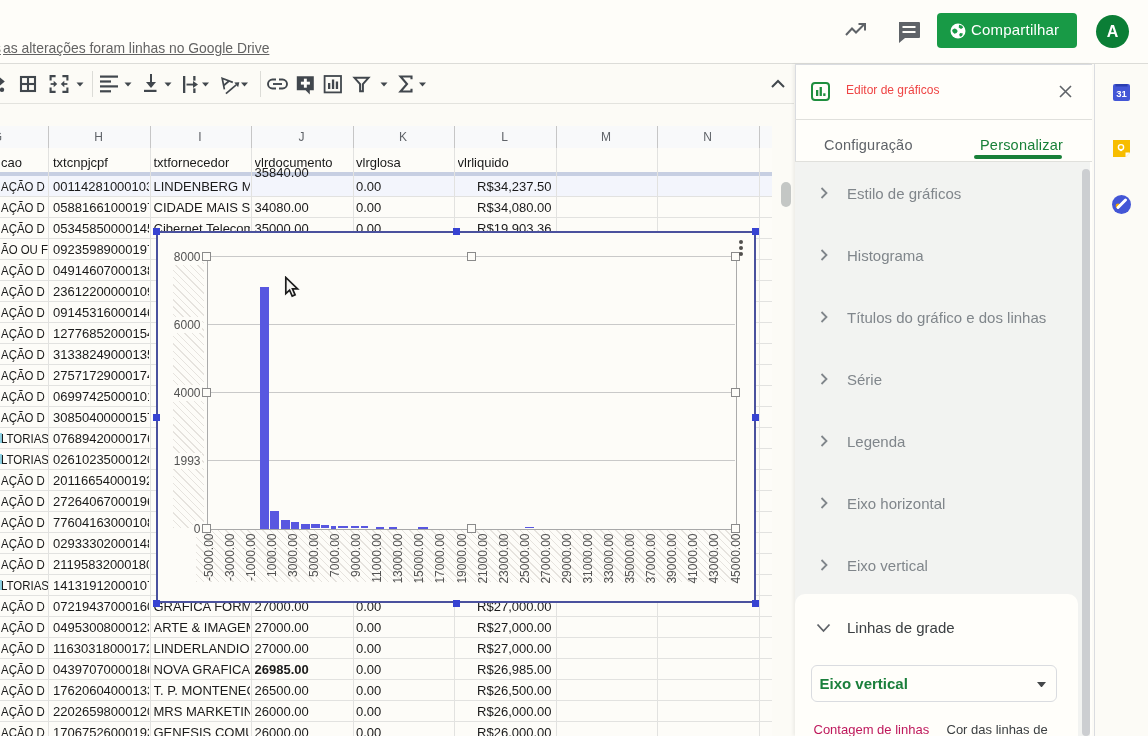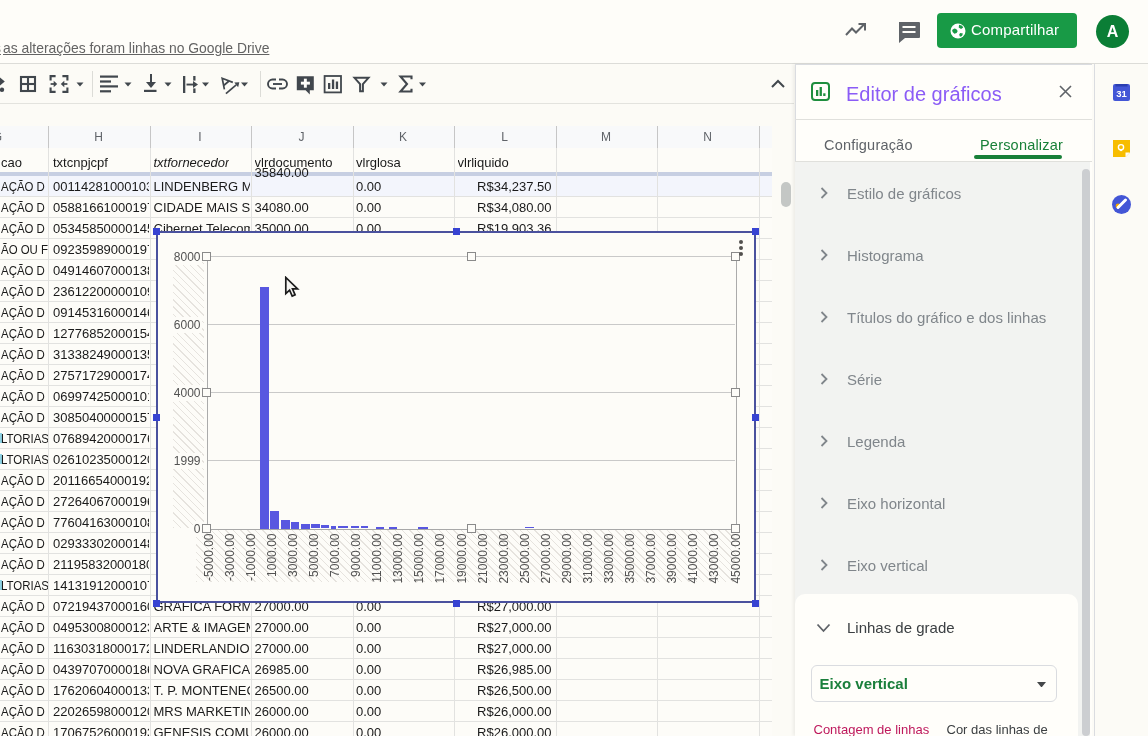--- a/index.html
+++ b/index.html
@@ -24,21 +24,21 @@
 <div class="abs" style="left:149.5px;top:125.5px;width:1px;height:22px;background:#c6c6c6;"></div>
 <div class="abs" style="left:251px;top:125.5px;width:1px;height:22px;background:#c6c6c6;"></div>
 <div class="abs" style="left:352.5px;top:125.5px;width:1px;height:22px;background:#c6c6c6;"></div>
 <div class="abs" style="left:454px;top:125.5px;width:1px;height:22px;background:#c6c6c6;"></div>
 <div class="abs" style="left:555.5px;top:125.5px;width:1px;height:22px;background:#c6c6c6;"></div>
 <div class="abs" style="left:657px;top:125.5px;width:1px;height:22px;background:#c6c6c6;"></div>
 <div class="abs" style="left:758.5px;top:125.5px;width:1px;height:22px;background:#c6c6c6;"></div>
 <div class="abs" style="left:0;top:147.5px;width:772px;height:24px;background:#fdfcf8;"></div>
 <div class="cell" style="left:1px;top:155.0px;">cao</div>
 <div class="cell" style="left:53px;top:155.0px;">txtcnpjcpf</div>
-<div class="cell" style="left:153.5px;top:155.0px;font-style:italic;">txtfornecedor</div>
+<div class="cell" style="left:153.5px;top:155.0px;">txtfornecedor</div>
 <div class="cell" style="left:254.5px;top:155.0px;">vlrdocumento</div>
 <div class="cell" style="left:356px;top:155.0px;">vlrglosa</div>
 <div class="cell" style="left:457.5px;top:155.0px;">vlrliquido</div>
 <div class="abs" style="left:0;top:171.5px;width:772px;height:4.5px;background:#c7cfe2;"></div>
 <div class="abs" style="left:0;top:176.0px;width:772px;height:21.0px;background:#f3f5fc;border-bottom:1px solid #e2e2e0;box-sizing:border-box;"></div>
 <div class="cell" style="left:1px;top:179.0px;width:54px;transform:scaleX(0.88);transform-origin:0 0;">AÇÃO D</div>
 <div class="cell" style="left:53px;top:179.0px;width:95.5px;">00114281000103</div>
 <div class="cell" style="left:153.5px;top:179.0px;width:96px;">LINDENBERG MARCENARIA</div>
 <div class="cell" style="left:254.5px;top:165px;width:96px;">35840.00</div>
 <div class="cell" style="left:356px;top:179.0px;width:96px;">0.00</div>
@@ -129,21 +129,21 @@
 <div class="cell" style="left:1px;top:641.0px;width:54px;transform:scaleX(0.88);transform-origin:0 0;">AÇÃO D</div>
 <div class="cell" style="left:53px;top:641.0px;width:95.5px;">11630318000172</div>
 <div class="cell" style="left:153.5px;top:641.0px;width:96px;">LINDERLANDIO SERVICOS</div>
 <div class="cell" style="left:254.5px;top:641.0px;width:96px;">27000.00</div>
 <div class="cell" style="left:356px;top:641.0px;width:96px;">0.00</div>
 <div class="cell" style="left:454px;top:641.0px;width:97.5px;text-align:right;">R$27,000.00</div>
 <div class="abs" style="left:0;top:659.0px;width:772px;height:21.0px;background:#fdfcf8;border-bottom:1px solid #e2e2e0;box-sizing:border-box;"></div>
 <div class="cell" style="left:1px;top:662.0px;width:54px;transform:scaleX(0.88);transform-origin:0 0;">AÇÃO D</div>
 <div class="cell" style="left:53px;top:662.0px;width:95.5px;">04397070000186</div>
 <div class="cell" style="left:153.5px;top:662.0px;width:96px;">NOVA GRAFICA LTDA</div>
-<div class="cell" style="left:254.5px;top:662.0px;width:96px;">26985.00</div>
+<div class="cell" style="left:254.5px;top:662.0px;width:96px;font-weight:bold;">26985.00</div>
 <div class="cell" style="left:356px;top:662.0px;width:96px;">0.00</div>
 <div class="cell" style="left:454px;top:662.0px;width:97.5px;text-align:right;">R$26,985.00</div>
 <div class="abs" style="left:0;top:680.0px;width:772px;height:21.0px;background:#fdfcf8;border-bottom:1px solid #e2e2e0;box-sizing:border-box;"></div>
 <div class="cell" style="left:1px;top:683.0px;width:54px;transform:scaleX(0.88);transform-origin:0 0;">AÇÃO D</div>
 <div class="cell" style="left:53px;top:683.0px;width:95.5px;">17620604000133</div>
 <div class="cell" style="left:153.5px;top:683.0px;width:96px;">T. P. MONTENEGRO</div>
 <div class="cell" style="left:254.5px;top:683.0px;width:96px;">26500.00</div>
 <div class="cell" style="left:356px;top:683.0px;width:96px;">0.00</div>
 <div class="cell" style="left:454px;top:683.0px;width:97.5px;text-align:right;">R$26,500.00</div>
 <div class="abs" style="left:0;top:701.0px;width:772px;height:21.0px;background:#fdfcf8;border-bottom:1px solid #e2e2e0;box-sizing:border-box;"></div>
@@ -176,21 +176,21 @@
 <div class="abs" style="left:206.8px;top:256.3px;width:528.7px;height:1px;background:#c9c9c9;"></div>
 <div class="abs" style="left:206.8px;top:324.3px;width:528.7px;height:1px;background:#c9c9c9;"></div>
 <div class="abs" style="left:206.8px;top:392.4px;width:528.7px;height:1px;background:#c9c9c9;"></div>
 <div class="abs" style="left:206.8px;top:460.4px;width:528.7px;height:1px;background:#c9c9c9;"></div>
 <div class="abs" style="left:206.8px;top:528.5px;width:528.7px;height:1px;background:#a8a8a8;"></div>
 <div class="abs" style="left:206.8px;top:256.3px;width:1px;height:272.2px;background:#ababab;"></div>
 <div class="abs" style="left:735.5px;top:256.3px;width:1px;height:272.2px;background:#ababab;"></div>
 <div class="abs" style="right:946.5px;top:248.8px;font-size:12px;color:#525252;background:#fdfcf8;padding:1px 1px;">8000</div>
 <div class="abs" style="right:946.5px;top:316.8px;font-size:12px;color:#525252;background:#fdfcf8;padding:1px 1px;">6000</div>
 <div class="abs" style="right:946.5px;top:384.9px;font-size:12px;color:#525252;background:#fdfcf8;padding:1px 1px;">4000</div>
-<div class="abs" style="right:946.5px;top:452.9px;font-size:12px;color:#525252;background:#fdfcf8;padding:1px 1px;">1999</div>
+<div class="abs" style="right:946.5px;top:452.9px;font-size:12px;color:#525252;background:#fdfcf8;padding:1px 1px;">1993</div>
 <div class="abs" style="right:946.5px;top:521.0px;font-size:12px;color:#525252;background:#fdfcf8;padding:1px 1px;">0</div>
 <div class="abs" style="left:259.8px;top:286.5px;width:8.9px;height:242px;background:#5857e0;"></div>
 <div class="abs" style="left:270.2px;top:510.5px;width:9.3px;height:18px;background:#5857e0;"></div>
 <div class="abs" style="left:280.5px;top:520.0px;width:9.0px;height:8.5px;background:#5857e0;"></div>
 <div class="abs" style="left:291.0px;top:522.0px;width:8.0px;height:6.5px;background:#5857e0;"></div>
 <div class="abs" style="left:301.0px;top:523.5px;width:8.5px;height:5.0px;background:#5857e0;"></div>
 <div class="abs" style="left:311.0px;top:524.3px;width:8.5px;height:4.2px;background:#5857e0;"></div>
 <div class="abs" style="left:321.0px;top:524.9px;width:8.0px;height:3.6px;background:#5857e0;"></div>
 <div class="abs" style="left:330.5px;top:525.5px;width:5.2px;height:3.0px;background:#5857e0;"></div>
 <div class="abs" style="left:338.4px;top:525.9px;width:10.0px;height:2.6px;background:#5857e0;"></div>
@@ -343,21 +343,21 @@
     <path d="M772 27 l6 -6 6 6" fill="none" stroke="#41474d" stroke-width="2"></path>
   </svg>
 
 <div class="abs" style="left:794.5px;top:63.5px;width:297.5px;height:672.5px;background:#fffefa;border-left:1px solid #dadce0;border-top:1px solid #dadce0;box-sizing:border-box;box-shadow:-2px 0 3px rgba(0,0,0,0.06);"></div>
 <svg class="abs" style="left:811px;top:82px;" width="19" height="19" viewBox="0 0 19 19">
       <rect x="1" y="1" width="17" height="17" rx="3" fill="none" stroke="#1e8e3e" stroke-width="2"></rect>
       <rect x="5" y="8" width="2.3" height="6" fill="#1e8e3e"></rect>
     <rect x="8.6" y="5" width="2.3" height="9" fill="#1e8e3e"></rect>
     <rect x="12.2" y="11.3" width="2.3" height="2.7" fill="#1e8e3e"></rect>
   </svg>
-<div class="abs" style="left:846px;top:83px;font-size:20px;color:#8b5cf6;">Editor de gráficos</div>
+<div class="abs" style="left:846px;top:83px;font-size:12px;color:#ef4444;">Editor de gráficos</div>
 <svg class="abs" style="left:1059px;top:85px;" width="13" height="13" viewBox="0 0 13 13">
       <path d="M1 1 L12 12 M12 1 L1 12" stroke="#5f6368" stroke-width="1.6"></path>
   </svg>
 <div class="abs" style="left:795px;top:118.5px;width:297px;height:1px;background:#e0e0dc;"></div>
 <div class="abs" style="left:824px;top:136.5px;font-size:14.5px;font-weight:500;color:#5f6368;letter-spacing:.2px;">Configuração</div>
 <div class="abs" style="left:980px;top:136.5px;font-size:14.5px;font-weight:500;color:#188038;letter-spacing:.2px;">Personalizar</div>
 <div class="abs" style="left:974px;top:154.5px;width:88px;height:4px;border-radius:2px;background:#188038;"></div>
 <div class="abs" style="left:795px;top:160.5px;width:297px;height:1px;background:#e0e0dc;"></div>
 <div class="abs" style="left:795px;top:161.5px;width:295px;height:574.5px;background:#f2f3f1;"></div>
 <svg class="abs" style="left:818px;top:187px;" width="12" height="12" viewBox="0 0 12 12">

